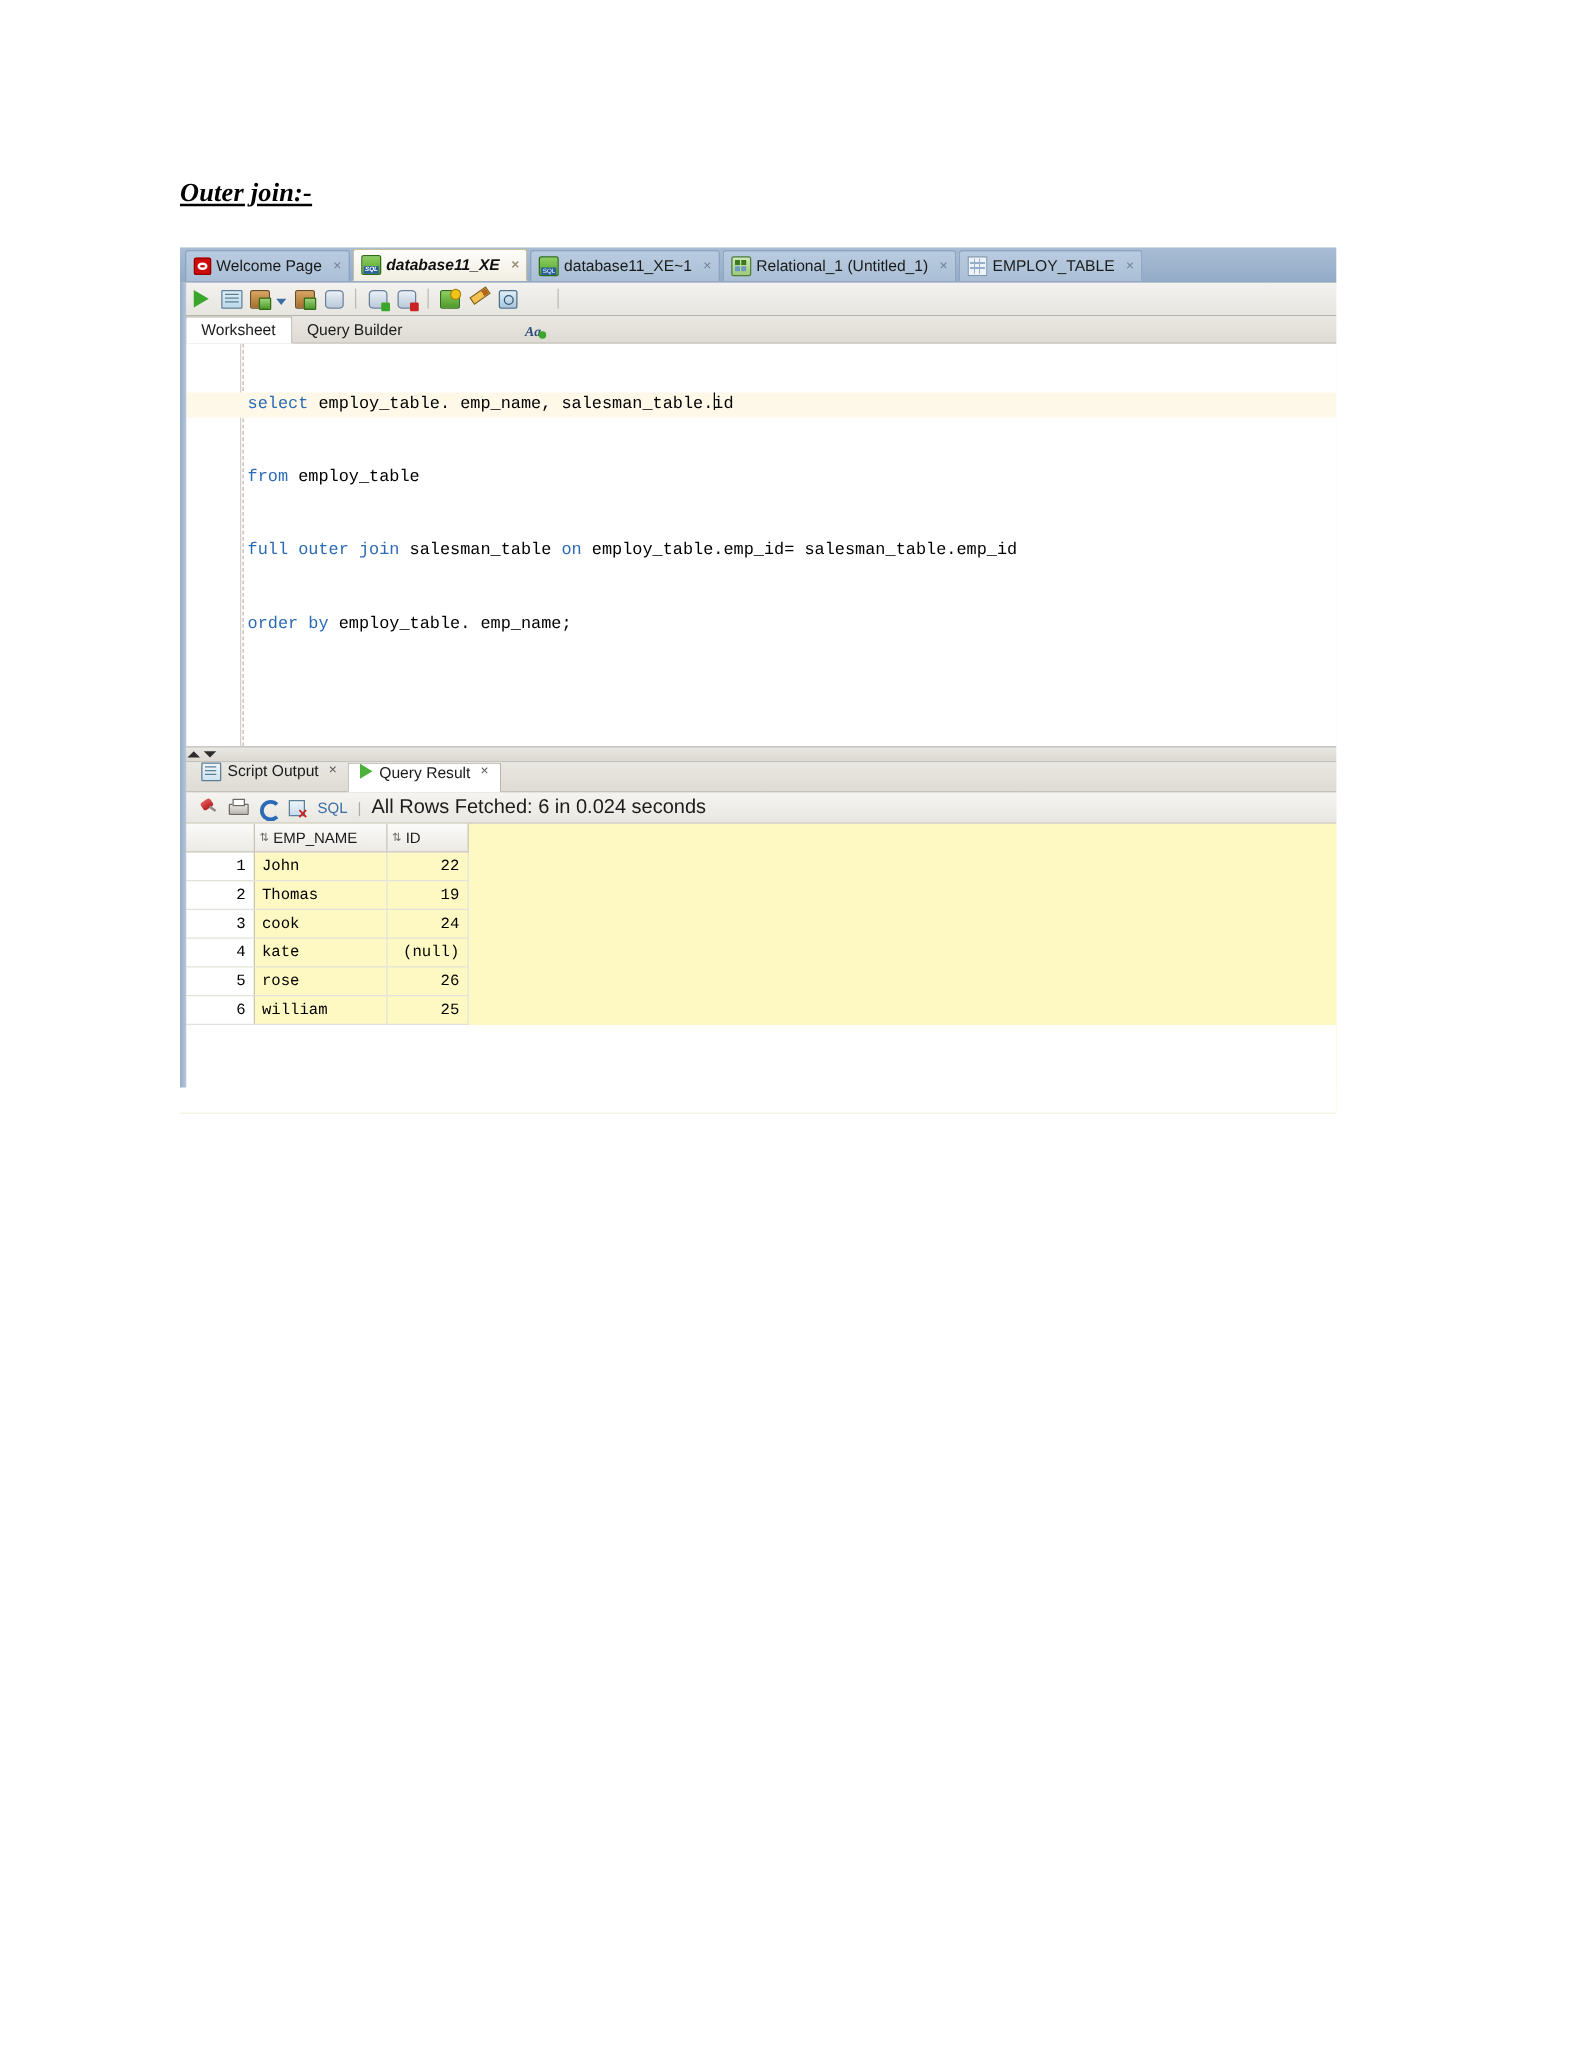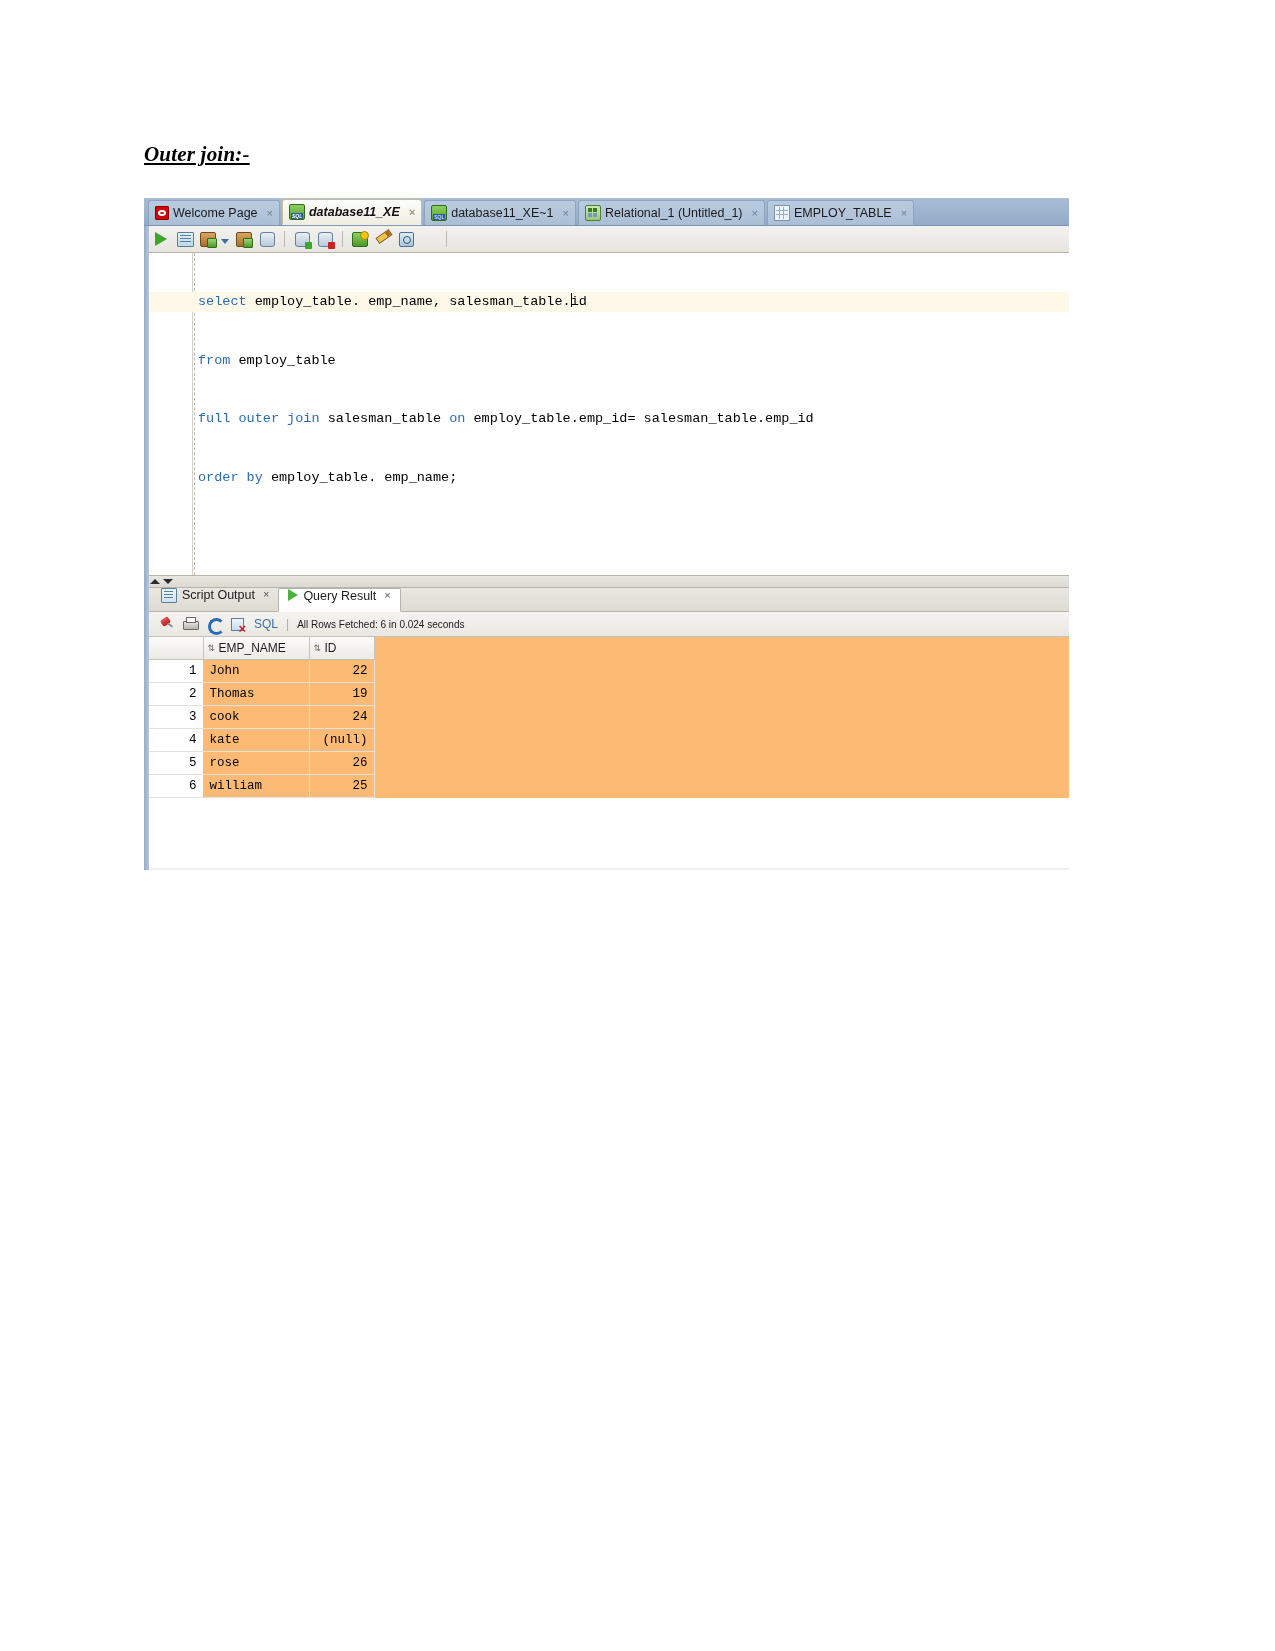--- a/index.html
+++ b/index.html
@@ -477,25 +477,25 @@
     border: 1px solid #5b7f96;
   }
   .ic-cancel::after {
     content: "\00d7";
     position: absolute; right: 0px; bottom: -3px;
     color: #cc2222; font-size: 13px; font-weight: bold;
     line-height: 13px;
   }
   .sql-lbl { color: #3b6ea5; font-size: 12px; }
   .vsep { color: #b0ada6; }
-  .fetch-msg { color: #1b1b1b; font-size: 10px; }
+  .fetch-msg { color: #1b1b1b; font-size: 16px; }
 
   
   .grid {
-    background: #fdba74;
+    background: #fef9c3;
     font-family: "Liberation Mono", monospace;
     font-size: 12.5px;
   }
   .grid table { border-collapse: collapse; }
   .grid th {
     background: linear-gradient(to bottom,#fbfbfa,#eceae4);
     border: 1px solid #c7c4bc;
     border-top: none;
     font-family: "Liberation Sans", sans-serif;
     font-size: 12px;
@@ -619,20 +619,28 @@
       </span>
     <span class="tbtn">
         <i class="ic-clock"></i>
       </span>
     <span class="tbtn">
         <i class="ic-aa">Aa</i>
       </span>
     <span class="sep"></span>
   </div>
 
+  <div class="ws-tabs">
+    <div class="ws-tab active">
+      <span>Worksheet</span>
+    </div>
+    <div class="ws-tab">
+      <span>Query Builder</span>
+    </div>
+  </div>
 
   <div class="editor">
     <div class="gutter"></div>
     <div class="fold-line"></div>
     <div class="code">
       <span class="ln current"><span class="kw">select</span><span> employ_table. emp_name, salesman_table.</span><span class="cursor"></span><span>id</span></span>
       <span class="ln"><span class="kw">from</span><span> employ_table</span></span>
       <span class="ln"><span class="kw">full outer join</span><span> salesman_table </span><span class="kw">on</span><span> employ_table.emp_id= salesman_table.emp_id</span></span>
       <span class="ln"><span class="kw">order by</span><span> employ_table. emp_name;</span></span>
     </div>

